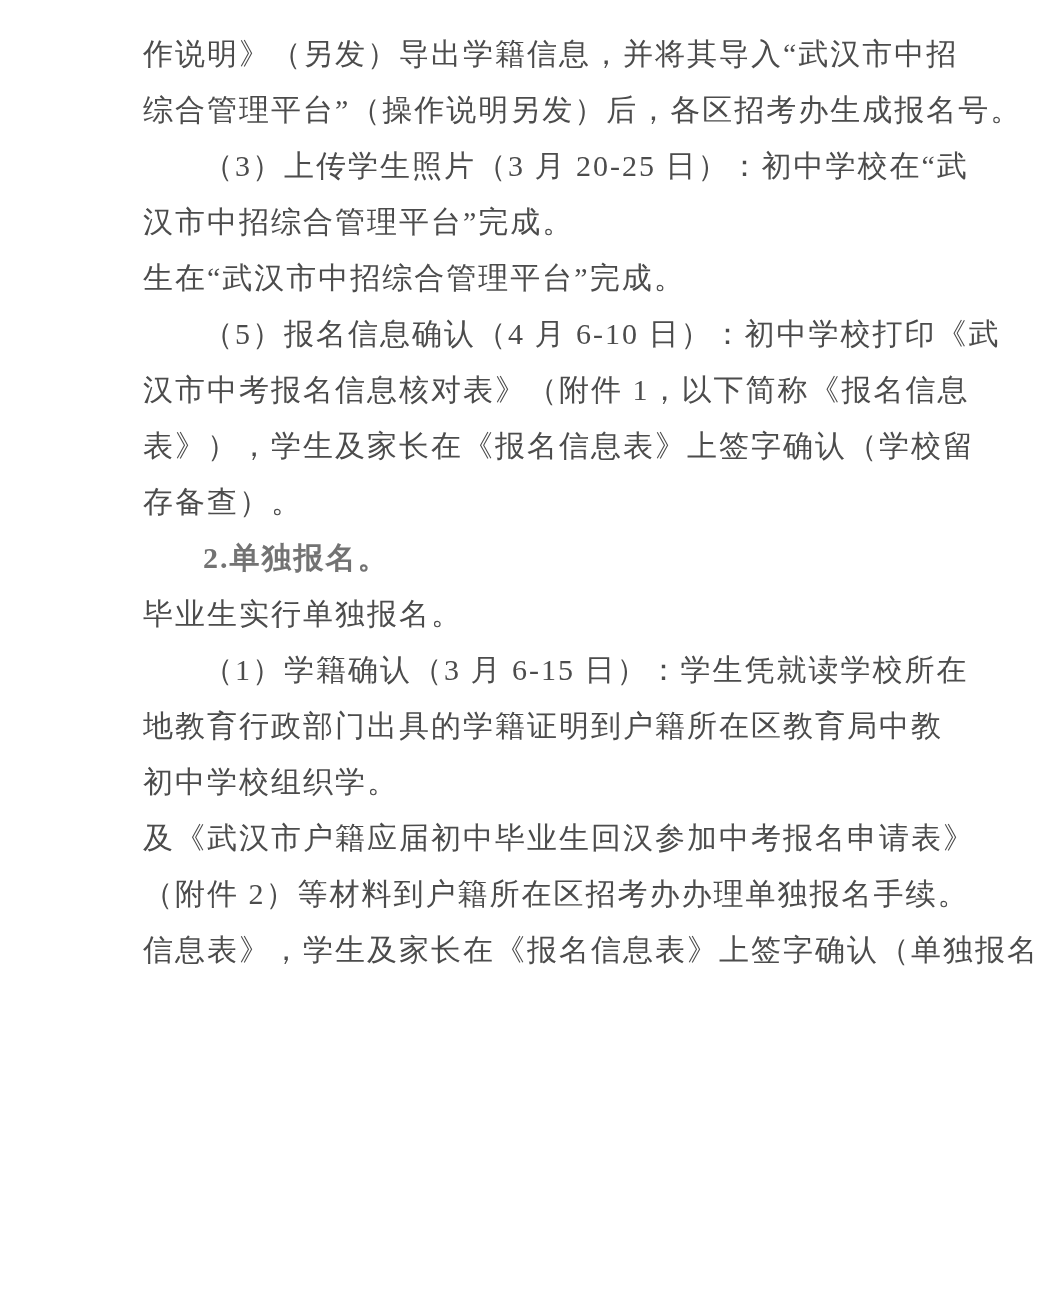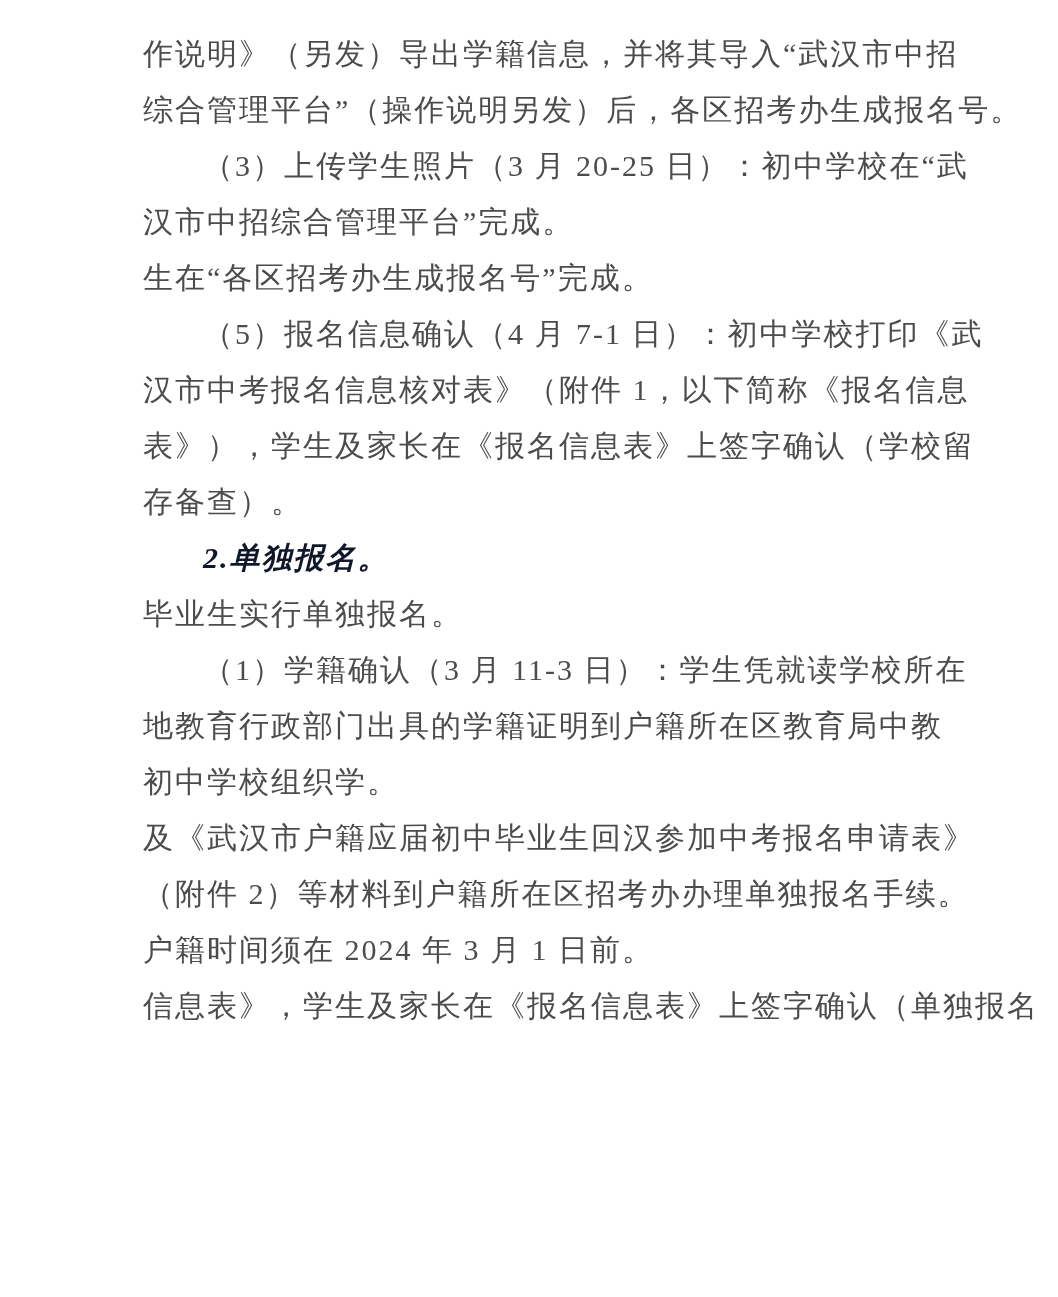--- a/index.html
+++ b/index.html
@@ -23,39 +23,37 @@
   }
   .line {
     height: 56px;
     white-space: nowrap;
   }
   .indent {
     text-indent: 60px;
   }
   .bold {
     font-weight: bold;
-    color: #0f172a;
-    font-style: italic;
+    color: #737373;
   }
 </style>
 </head>
 <body>
 
 <div class="page">
   <div class="line">作说明》（另发）导出学籍信息，并将其导入“武汉市中招</div>
   <div class="line">综合管理平台”（操作说明另发）后，各区招考办生成报名号。</div>
   <div class="line indent">（3）上传学生照片（3 月 20-25 日）：初中学校在“武</div>
   <div class="line">汉市中招综合管理平台”完成。</div>
-  <div class="line">生在“各区招考办生成报名号”完成。</div>
-  <div class="line indent">（5）报名信息确认（4 月 7-1 日）：初中学校打印《武</div>
+  <div class="line">生在“武汉市中招综合管理平台”完成。</div>
+  <div class="line indent">（5）报名信息确认（4 月 6-10 日）：初中学校打印《武</div>
   <div class="line">汉市中考报名信息核对表》（附件 1，以下简称《报名信息</div>
   <div class="line">表》），学生及家长在《报名信息表》上签字确认（学校留</div>
   <div class="line">存备查）。</div>
   <div class="line indent bold">2.单独报名。</div>
   <div class="line">毕业生实行单独报名。</div>
-  <div class="line indent">（1）学籍确认（3 月 11-3 日）：学生凭就读学校所在</div>
+  <div class="line indent">（1）学籍确认（3 月 6-15 日）：学生凭就读学校所在</div>
   <div class="line">地教育行政部门出具的学籍证明到户籍所在区教育局中教</div>
   <div class="line">初中学校组织学。</div>
   <div class="line">及《武汉市户籍应届初中毕业生回汉参加中考报名申请表》</div>
   <div class="line">（附件 2）等材料到户籍所在区招考办办理单独报名手续。</div>
-  <div class="line">户籍时间须在 2024 年 3 月 1 日前。</div>
   <div class="line">信息表》，学生及家长在《报名信息表》上签字确认（单独报名</div>
 </div>
 
 </body></html>

